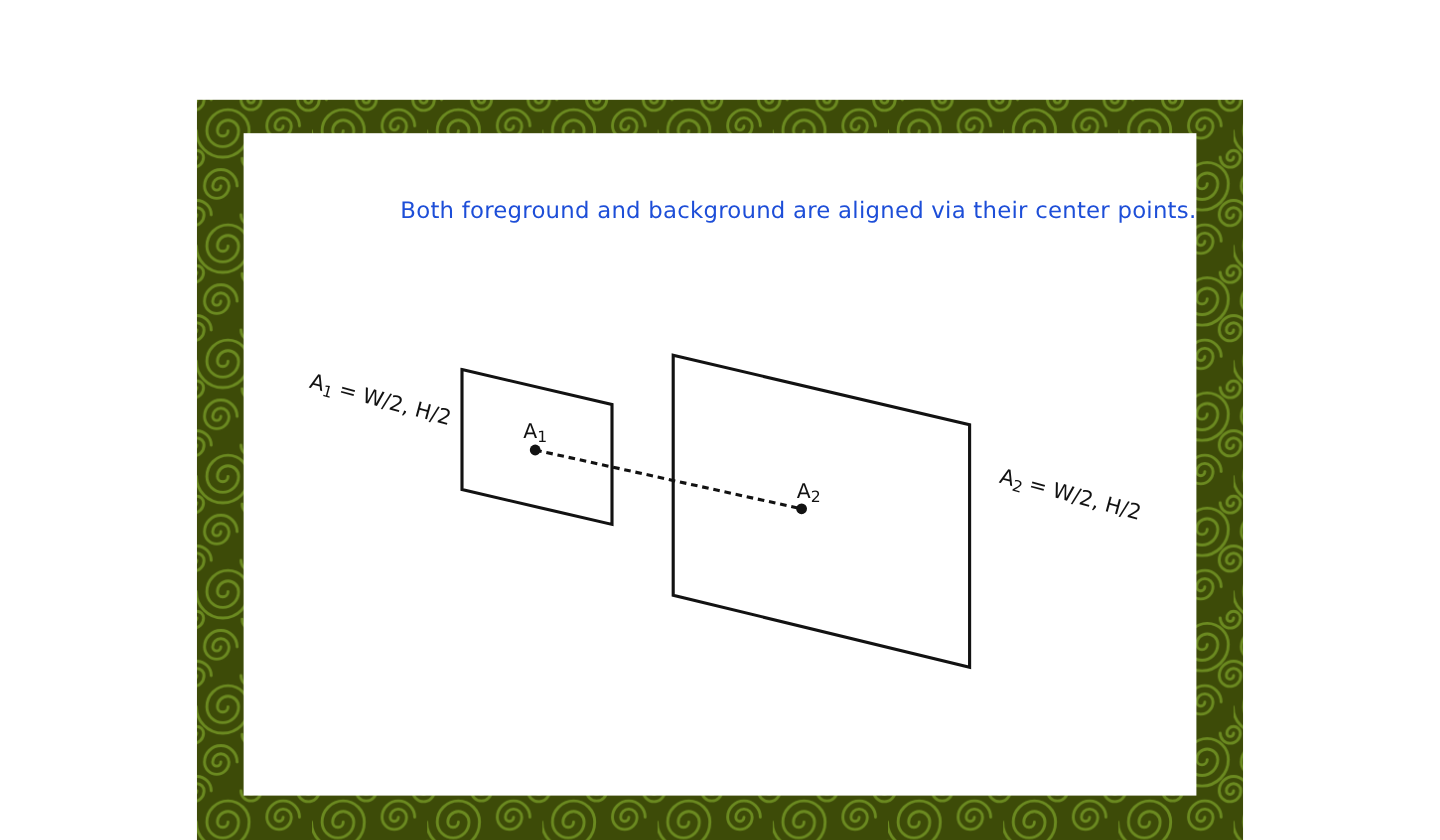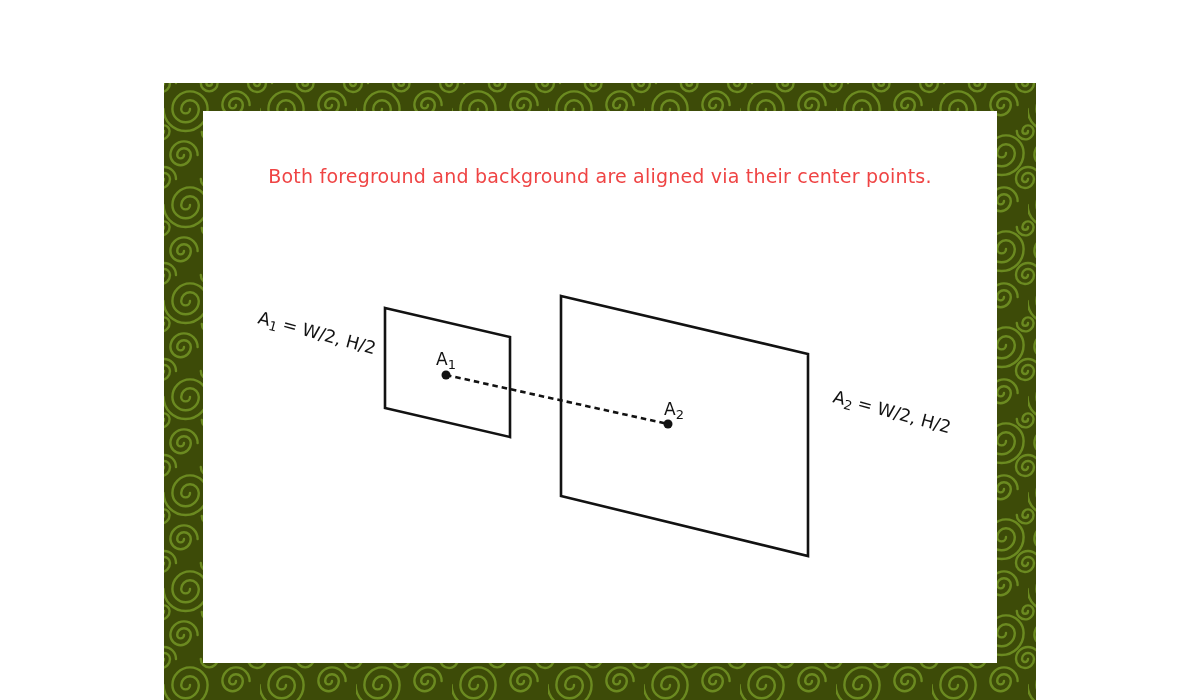--- a/index.html
+++ b/index.html
@@ -11,24 +11,24 @@
   .frame{
     position:absolute;left:164px;top:83px;width:872px;height:617px;
   }
   .frame-svg{position:absolute;left:0;top:0;display:block;}
   .card{
     position:absolute;left:39px;top:28px;width:794px;height:552px;
     background:#ffffff;
   }
   .caption{
     position:absolute;left:0;right:0;top:54px;
-    text-align:center;
+    text-align:right;
     font-size:19px;
     letter-spacing:0.2px;
-    color:#ef4444;
+    color:#1d4ed8;
   }
   .diagram{position:absolute;left:0;top:0;display:block;}
   .plane{fill:#ffffff;stroke:#121212;stroke-width:2.6;stroke-linejoin:miter;}
   .dash{stroke:#121212;stroke-width:2.6;stroke-dasharray:5.5 4;}
   .dot{fill:#121212;stroke:none;}
   .pt-label{fill:#121212;font-size:17px;font-family:"DejaVu Sans", sans-serif;}
   .anno{fill:#121212;font-size:17.5px;font-family:"DejaVu Sans", sans-serif;}
   .sub{font-size:13px;}
 </style>
 </head>

